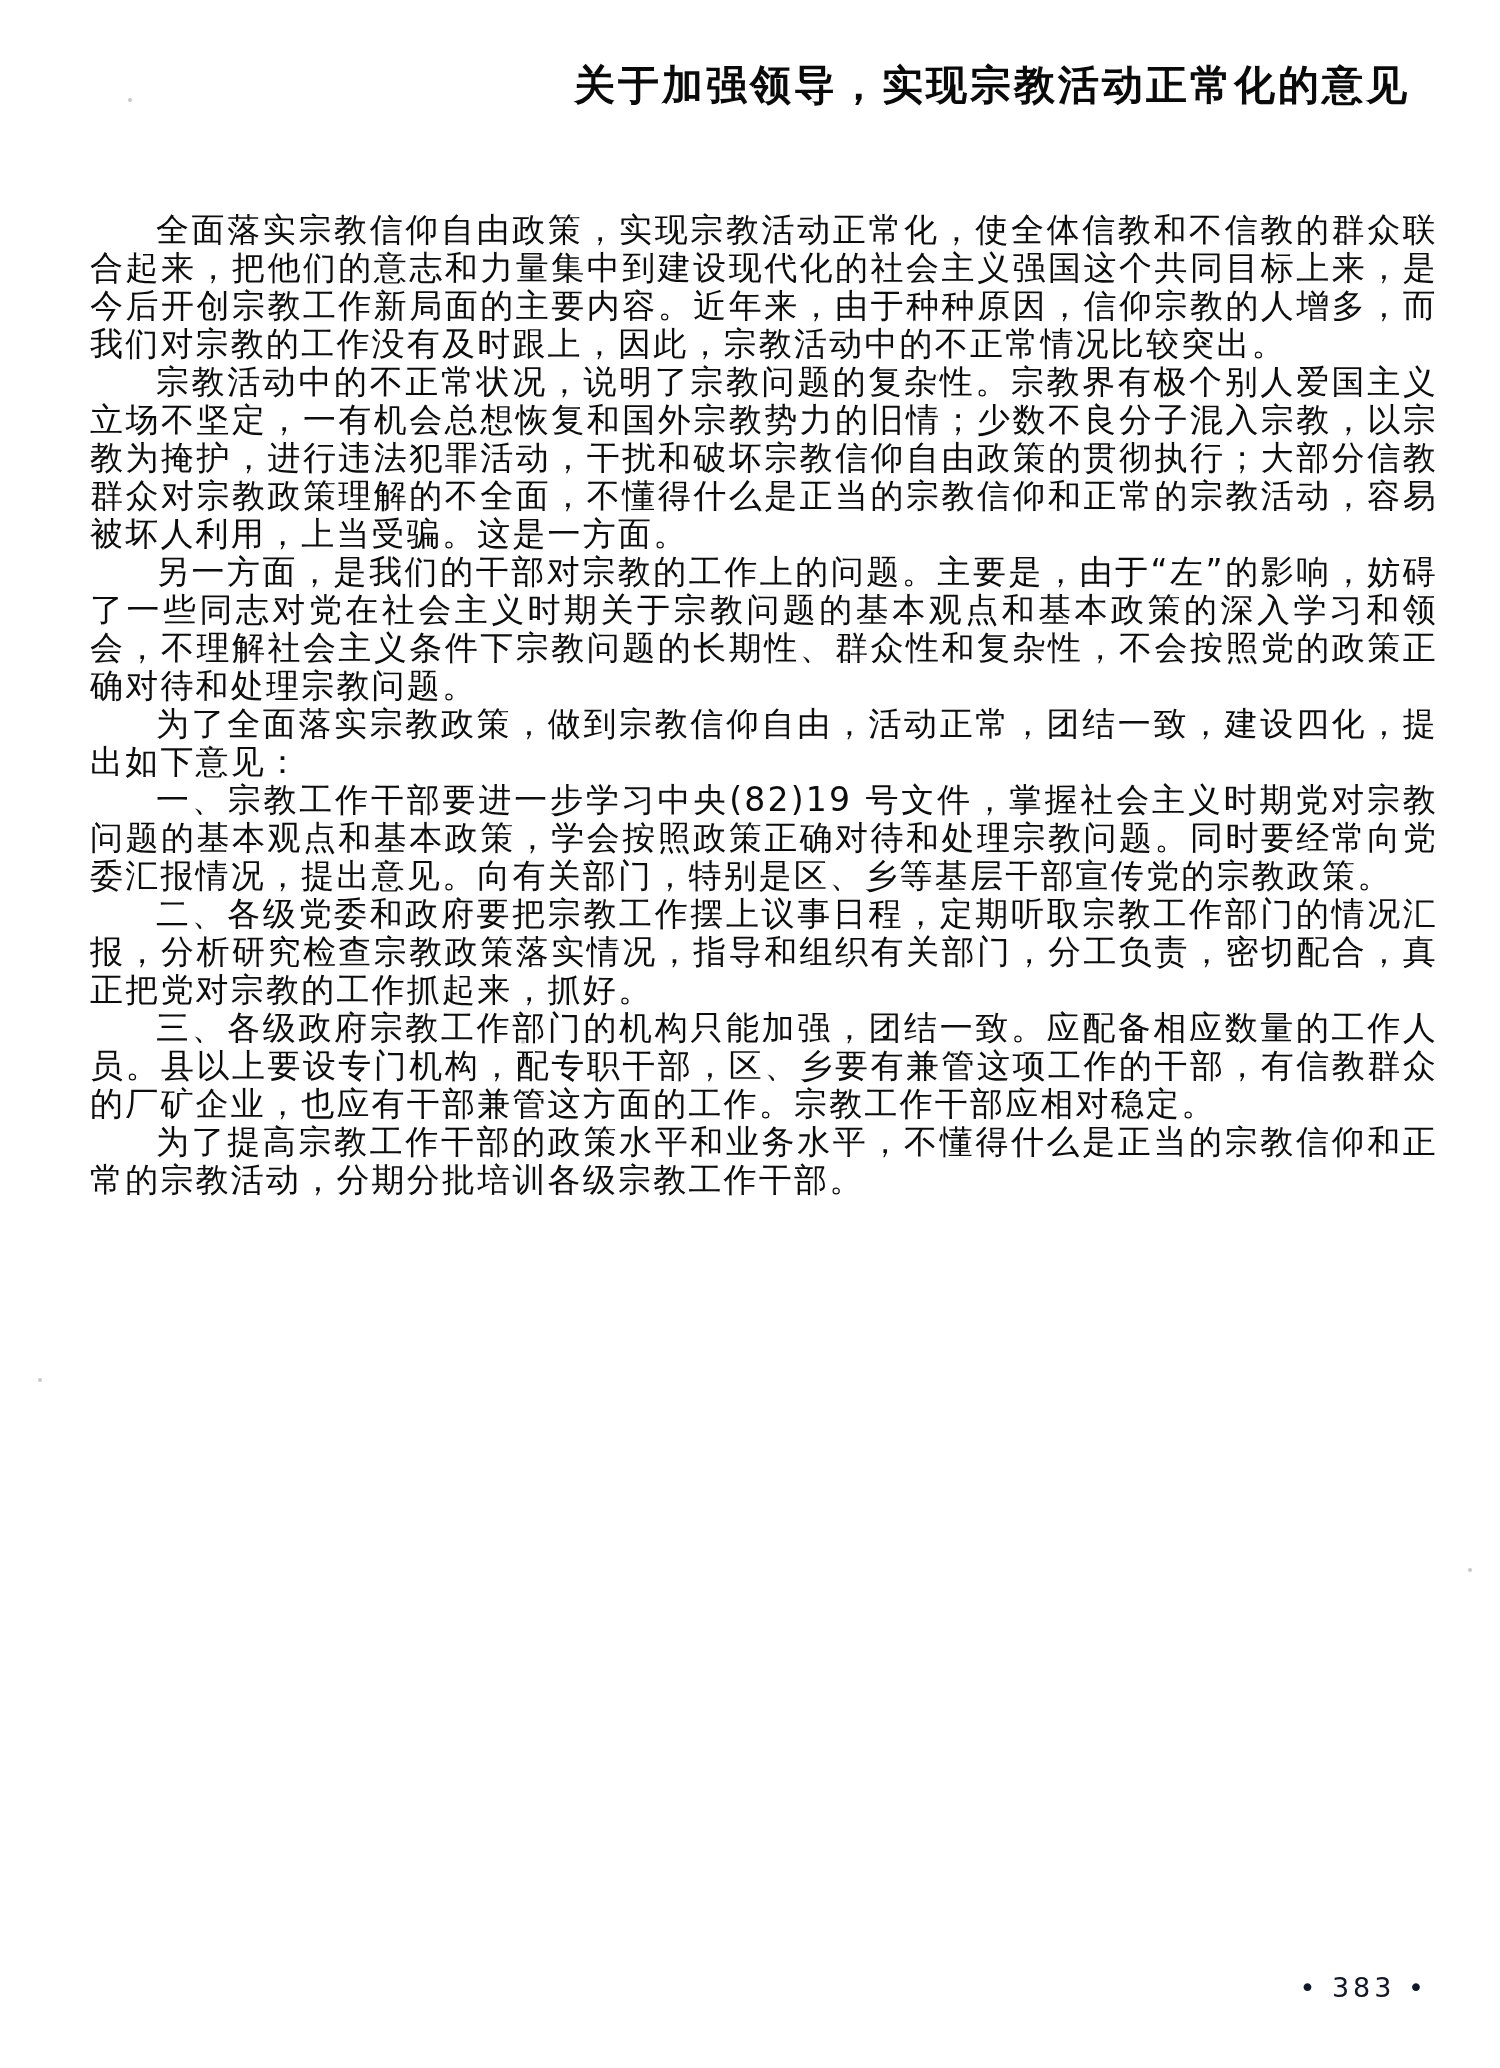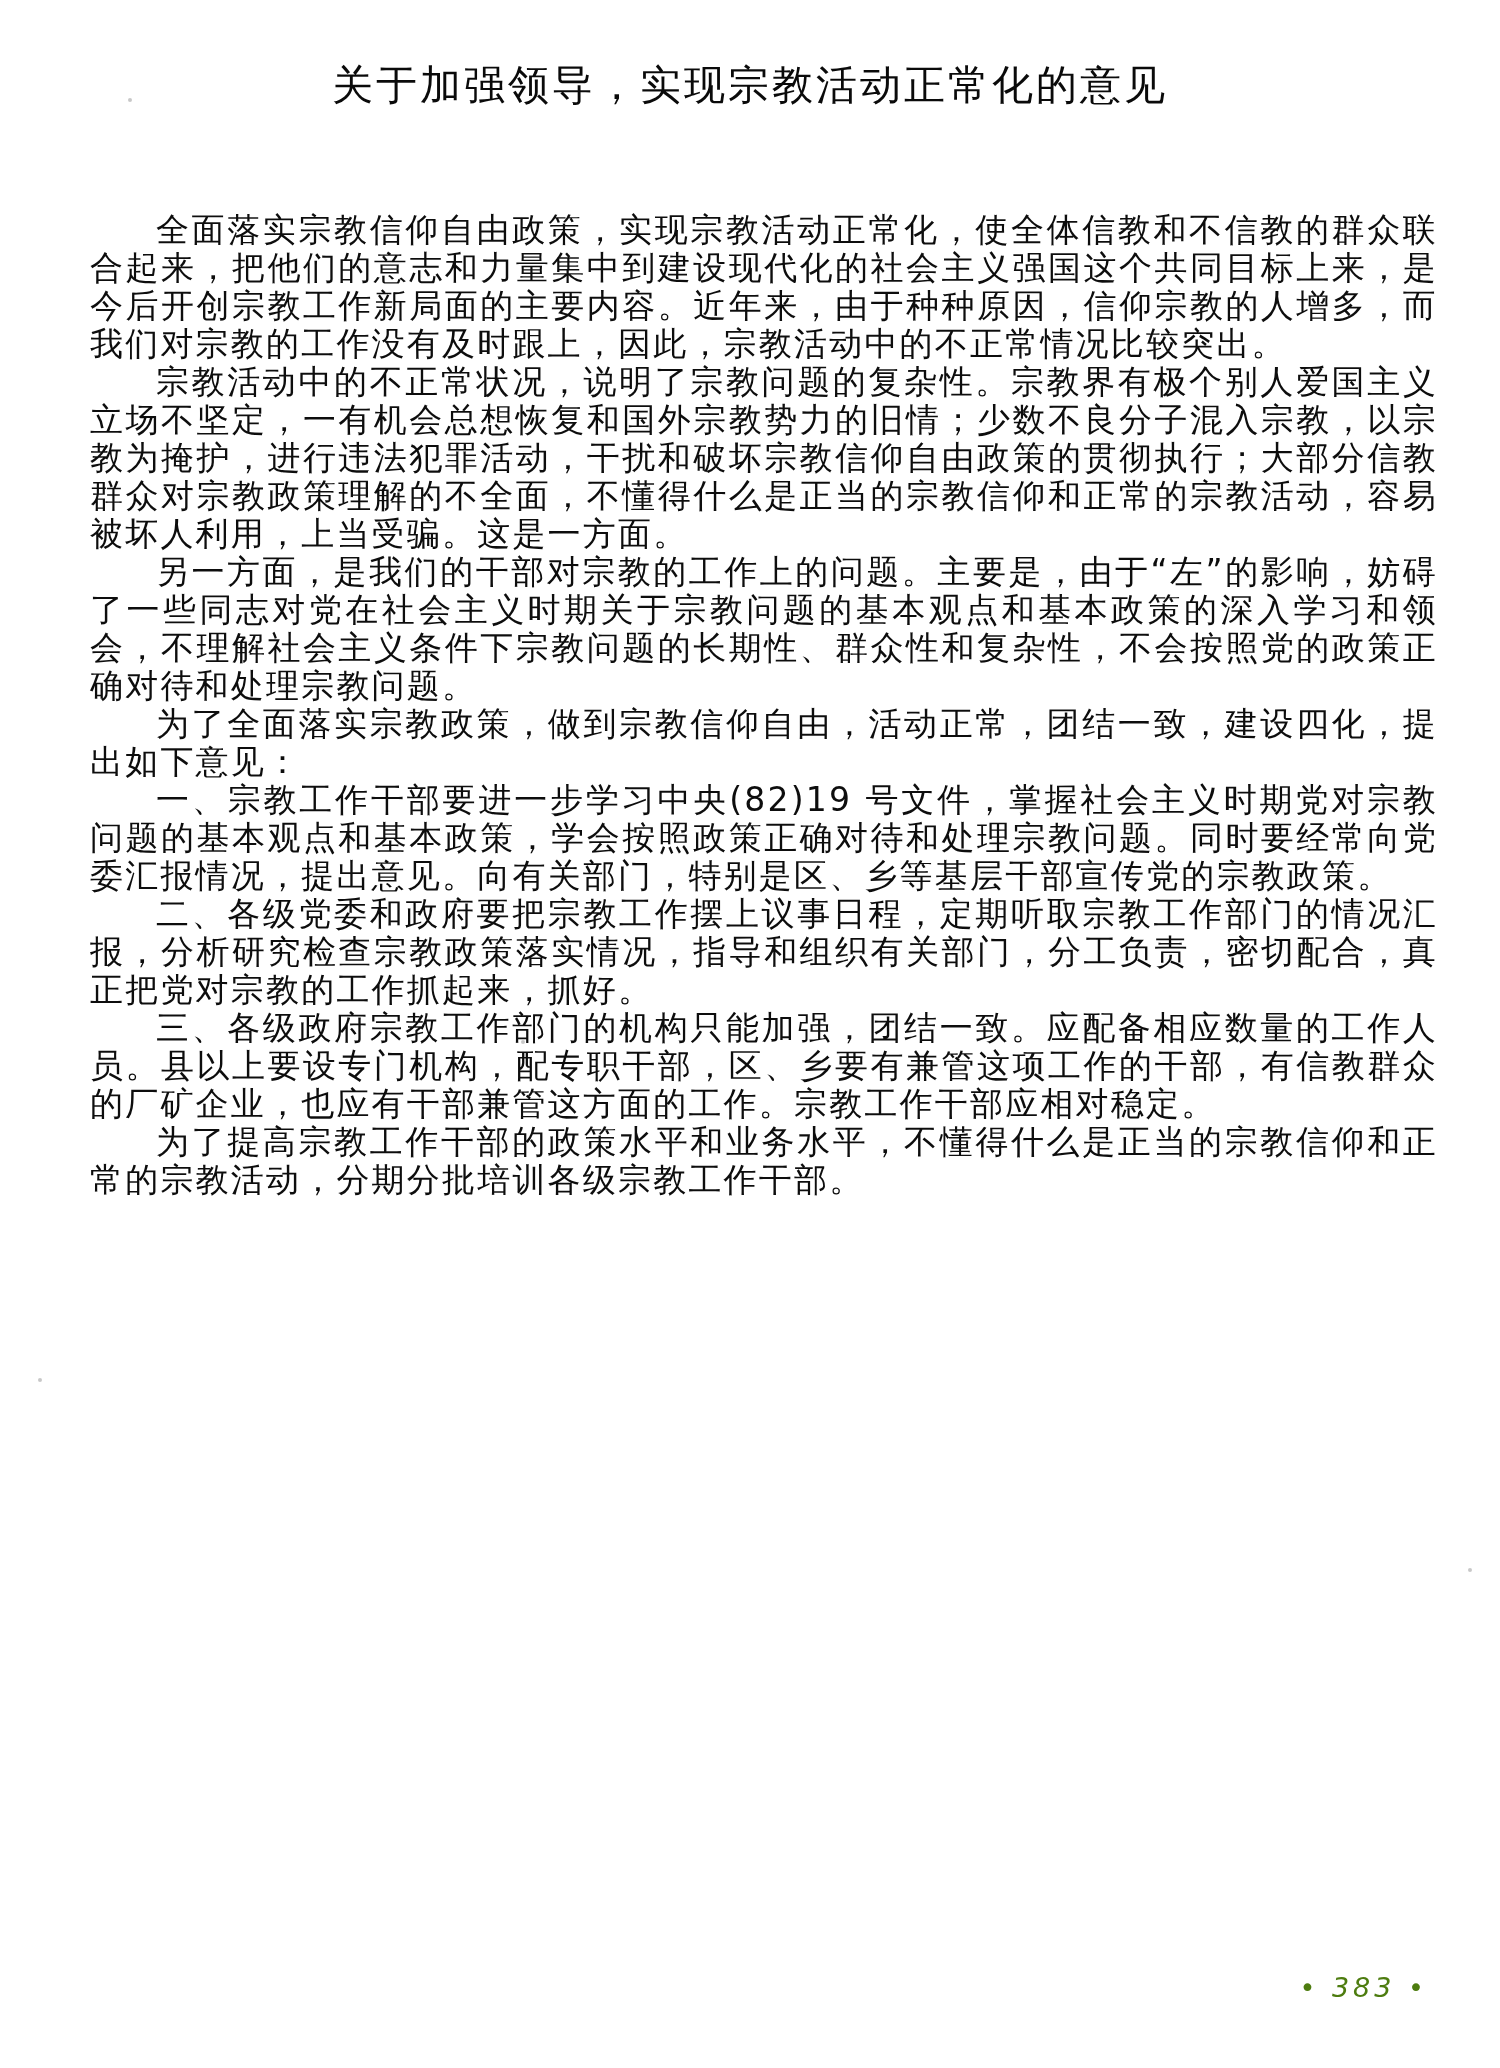--- a/index.html
+++ b/index.html
@@ -13,23 +13,23 @@
     width: 1500px;
     height: 2068px;
     margin: 0 auto;
     background: #ffffff;
     color: #111111;
     overflow: hidden;
     box-sizing: border-box;
   }
   .doc-title {
     margin: 58px 90px 0 90px;
-    text-align: center;
+    text-align: right;
     font-size: 41px;
-    font-weight: normal;
+    font-weight: bold;
     letter-spacing: 3px;
     color: #0a0a0a;
     font-family: "DejaVu Sans", sans-serif;
   }
   .doc-body {
     margin: 98px 62px 0 90px;
     font-size: 33px;
     line-height: 38px;
     letter-spacing: 2.2px;
     text-align: justify;
@@ -39,22 +39,21 @@
     margin: 0;
     padding: 0;
     text-indent: 2em;
   }
   .page-number {
     position: absolute;
     right: 72px;
     top: 1972px;
     font-size: 27px;
     letter-spacing: 4px;
-    color: #4d7c0f;
-    font-style: italic;
+    color: #0f172a;
   }
   
   .speck {
     position: absolute;
     background: #9a9a9a;
     border-radius: 50%;
     width: 4px;
     height: 4px;
     opacity: .55;
   }

